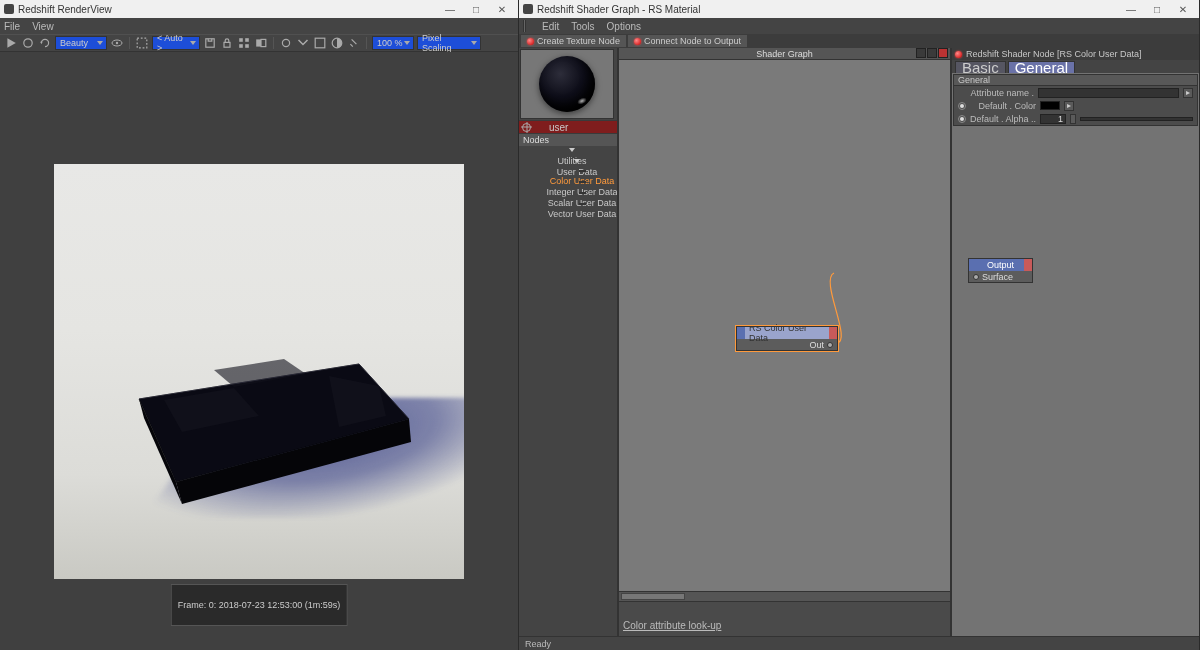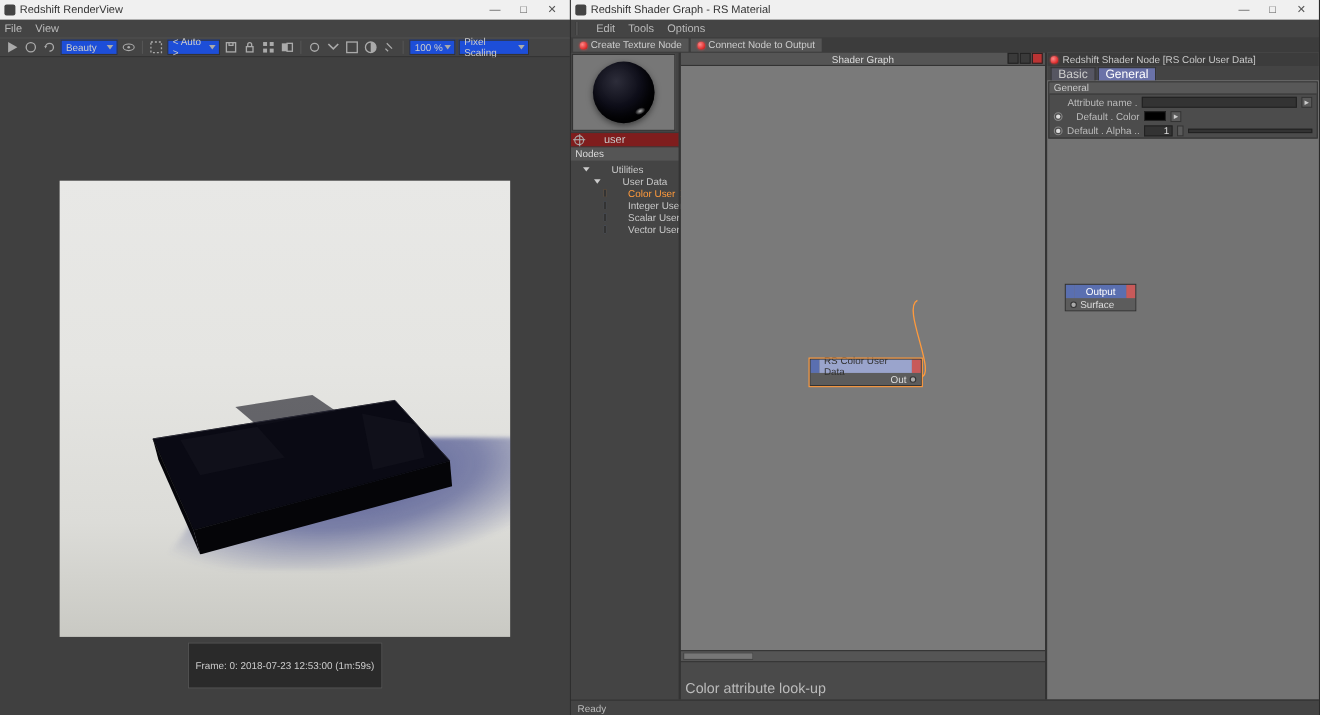--- a/index.html
+++ b/index.html
@@ -44,59 +44,59 @@
   .preview-sphere { width: 56px; height: 56px; border-radius: 50%; background: radial-gradient(circle at 38% 32%, #2d2d3a 0%, #0d0d18 45%, #000 80%); position: relative; box-shadow: inset -4px -6px 10px rgba(0,0,0,0.8), 0 2px 6px rgba(0,0,0,0.5); }
   .preview-sphere::after { content: ""; position: absolute; right: 8px; bottom: 8px; width: 10px; height: 6px; background: radial-gradient(ellipse, rgba(255,255,255,0.7), transparent 70%); transform: rotate(-25deg); }
   .user-row { height: 14px; display: flex; align-items: center; padding: 0 3px; gap: 18px; background: #7f1d1d; border-top: 1px solid #3a3a3a; border-bottom: 1px solid #3a3a3a; }
   .target-icon { width: 9px; height: 9px; border: 1px solid #aaa; border-radius: 50%; position: relative; }
   .target-icon::before { content: ""; position: absolute; left: 50%; top: -2px; bottom: -2px; width: 1px; background: #aaa; transform: translateX(-50%); }
   .target-icon::after { content: ""; position: absolute; top: 50%; left: -2px; right: -2px; height: 1px; background: #aaa; transform: translateY(-50%); }
 
   .nodes-panel { flex: 1; display: flex; flex-direction: column; }
   .nodes-header { height: 12px; background: #555; color: #ddd; padding: 0 4px; font-size: 9px; line-height: 12px; }
   .tree { flex: 1; padding: 2px 2px; font-size: 9px; line-height: 12px; }
-  .tree-row { display: flex; align-items: center; gap: 20px; height: 11px; white-space: nowrap; }
+  .tree-row { display: flex; align-items: center; gap: 3px; height: 11px; white-space: nowrap; flex-direction: column; }
   .tree-row .sq { width: 7px; height: 7px; background: #6a7fa0; border: 1px solid #333; }
   .tree-row.sel { color: #ff9a3c; }
   .tree-row.sel .sq { background: #ff9a3c; }
   .tree .ind1 { padding-left: 8px; }
   .tree .ind2 { padding-left: 18px; }
   .tree .ind3 { padding-left: 28px; }
   .twisty { width: 7px; height: 7px; display: inline-flex; align-items: center; justify-content: center; color: #ccc; }
   .twisty::before { content: ""; border-left: 3px solid transparent; border-right: 3px solid transparent; border-top: 4px solid #ccc; display: block; }
 
   .sg-hsplit { width: 2px; background: #333; cursor: col-resize; }
 
   .graph-col { flex: 1; display: flex; flex-direction: column; }
   .graph-header { height: 12px; background: #555; color: #ddd; display: flex; align-items: center; justify-content: center; font-size: 9px; position: relative; border-bottom: 1px solid #333; }
   .graph-header .controls { position: absolute; right: 2px; top: 0; display: flex; gap: 1px; }
   .graph-header .gbtn { width: 10px; height: 10px; background: #3a3a3a; border: 1px solid #222; }
   .graph-header .gbtn.red { background: #b33; }
   .graph-canvas { flex: 1; background: #7a7a7a; position: relative; }
   .graph-scroll { height: 10px; background: #555; border-top: 1px solid #333; position: relative; }
   .graph-scroll .thumb { position: absolute; left: 2px; top: 1px; width: 64px; height: 7px; background: #777; border: 1px solid #444; }
-  .graph-hint { height: 14px; background: #4a4a4a; color: #bbb; font-size: 13px; padding: 17px 4px; line-height: 14px; border-top: 1px solid #333; }
+  .graph-hint { height: 14px; background: #4a4a4a; color: #bbb; font-size: 10px; padding: 17px 4px; line-height: 14px; border-top: 1px solid #333; text-decoration: underline; }
 
   
   .node { position: absolute; border: 1px solid #333; background: #707070; font-size: 9px; }
   .node .hdr { display: flex; height: 12px; }
   .node .hdr .end { width: 8px; }
   .node .hdr .mid { flex: 1; display: flex; align-items: center; justify-content: center; padding: 0 4px; }
   .node.sel { outline: 1px solid #ff9a3c; }
   .node .row { display: flex; align-items: center; justify-content: space-between; padding: 0 4px; height: 11px; color: #ddd; background: #5c5c5c; }
   .port { width: 6px; height: 6px; border-radius: 50%; background: #aaa; border: 1px solid #333; }
 
   
   .wire { position: absolute; pointer-events: none; }
 
   
   .attr-col { width: 247px; background: #737373; display: flex; flex-direction: column; }
   .attr-header { height: 12px; display: flex; align-items: center; padding: 0 3px; gap: 4px; background: #3c3c3c; font-size: 9px; }
   .attr-tabs { height: 13px; display: flex; align-items: flex-end; gap: 2px; padding: 0 3px; background: #444; }
-  .attr-tab { padding: 0 6px; height: 12px; line-height: 12px; font-size: 11px; background: #565662; border: 1px solid #333; border-bottom: none; color: #ccc; }
+  .attr-tab { padding: 0 6px; height: 12px; line-height: 12px; font-size: 15px; background: #565662; border: 1px solid #333; border-bottom: none; color: #ccc; }
   .attr-tab.active { background: #6a72a8; color: #fff; }
   .attr-group { background: #4c4c4c; border: 1px solid #333; margin: 1px; }
   .attr-group .ghdr { height: 11px; background: #585858; padding: 0 4px; font-size: 9px; line-height: 11px; border-bottom: 1px solid #333; }
   .attr-row { display: flex; align-items: center; height: 13px; padding: 0 4px; gap: 4px; font-size: 9px; }
   .attr-row .lbl { width: 76px; color: #bbb; white-space: nowrap; overflow: hidden; text-align: right; }
   .attr-row .field { flex: 1; height: 10px; background: #333; border: 1px solid #222; color: #ddd; padding: 0 3px; font-size: 9px; }
   .attr-row .swatch { width: 20px; height: 9px; background: #000; border: 1px solid #222; }
   .attr-row .btn-end { width: 10px; height: 10px; background: #5a5a5a; border: 1px solid #333; display: flex; align-items: center; justify-content: center; color: #ccc; font-size: 8px; }
   .attr-row .radio { width: 8px; height: 8px; border-radius: 50%; border: 1px solid #888; display: inline-flex; align-items: center; justify-content: center; }
   .attr-row .radio.sel::after { content: ""; width: 4px; height: 4px; border-radius: 50%; background: #ddd; }

